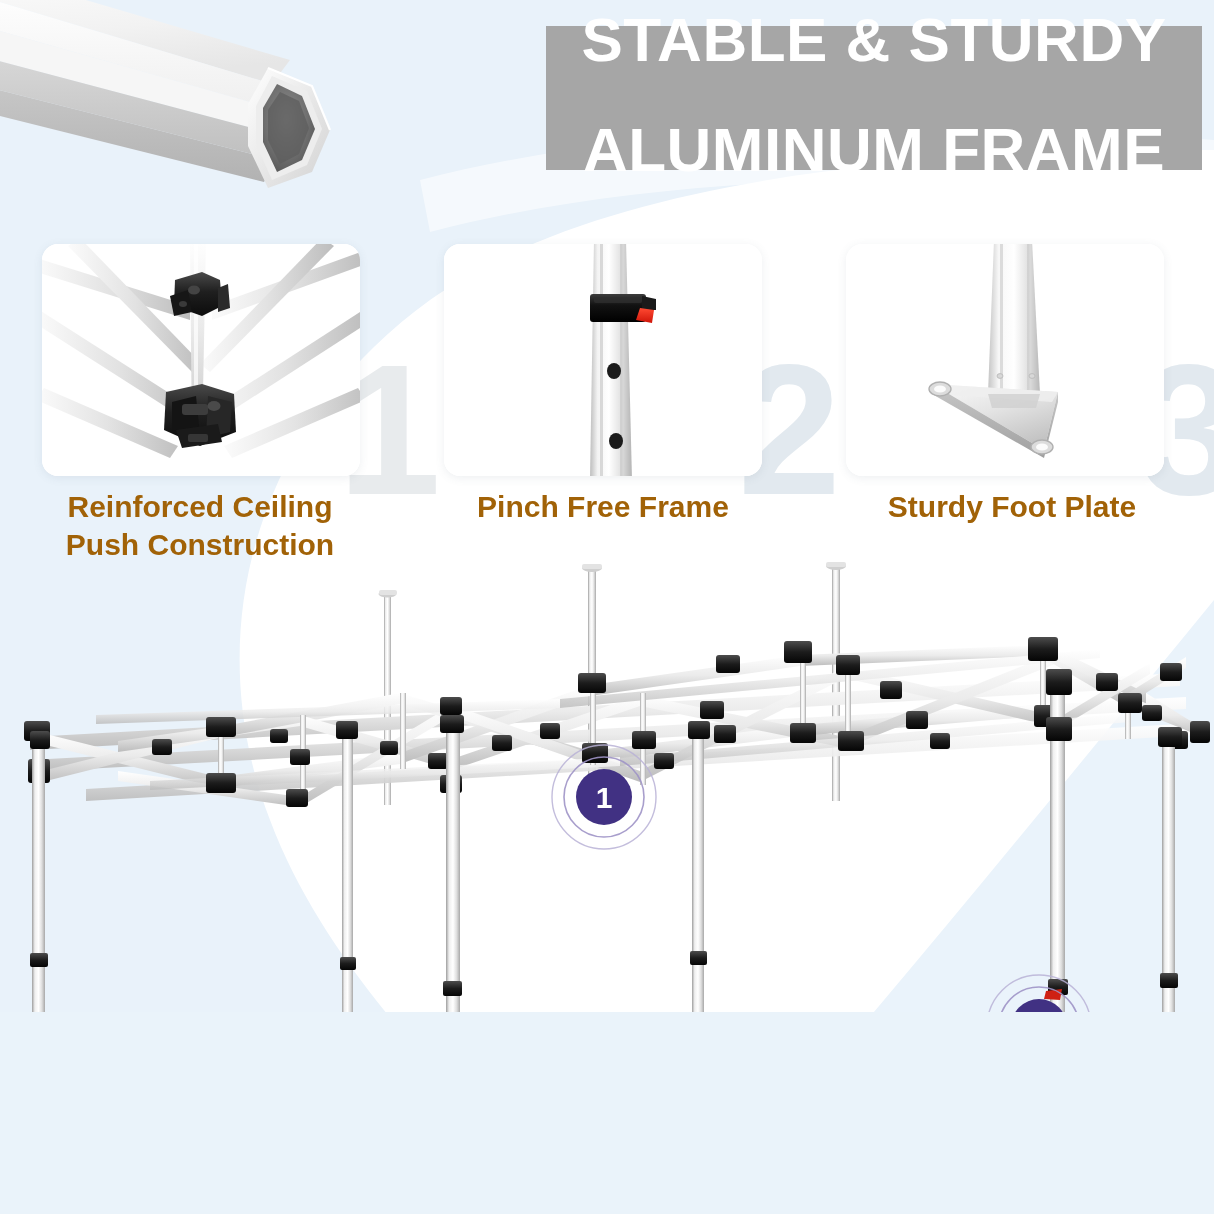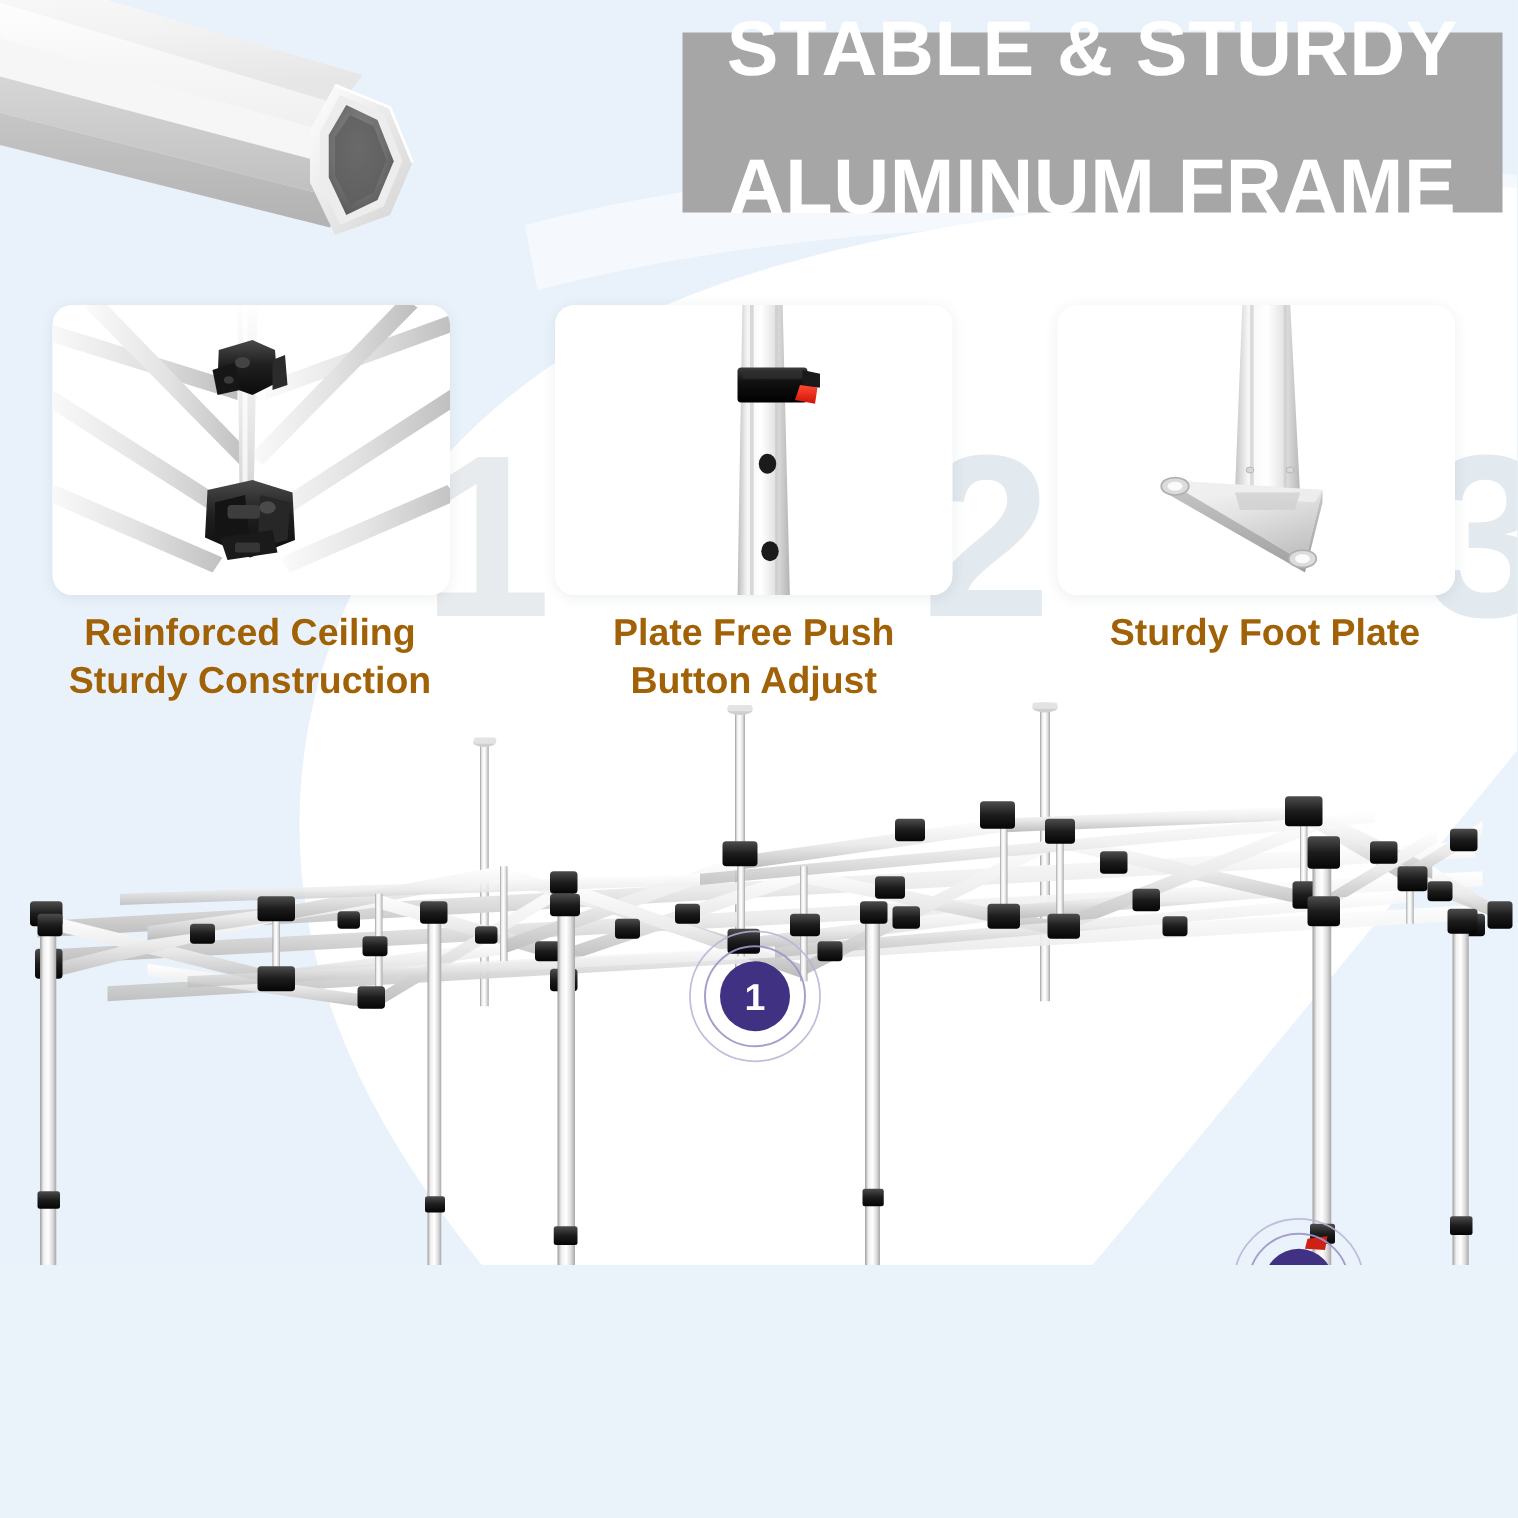--- a/index.html
+++ b/index.html
@@ -317,25 +317,24 @@
       </g>
       <g>
         <ellipse cx="196" cy="203" rx="11" ry="7" fill="#dcdcdc" stroke="#b0b0b0" stroke-width="1.4"></ellipse>
         <ellipse cx="196" cy="203" rx="6" ry="3.6" fill="#fbfbfb"></ellipse>
       </g>
     </svg>
   </div>
 
   <div class="caption c1">
     <div>Reinforced Ceiling</div>
-    <div>Sturdy Construction</div>
+    <div>Push Construction</div>
   </div>
   <div class="caption c2">
-    <div>Plate Free Push</div>
-    <div>Button Adjust</div>
+    <div>Pinch Free Frame</div>
   </div>
   <div class="caption c3">
     <div>Sturdy Foot Plate</div>
   </div>
 
   <div class="tent-wrap">
     <svg viewBox="0 0 1214 669">
       <defs>
         <linearGradient id="poleV" x1="0" y1="0" x2="1" y2="0">
           <stop offset="0%" stop-color="#9e9e9e"></stop>

